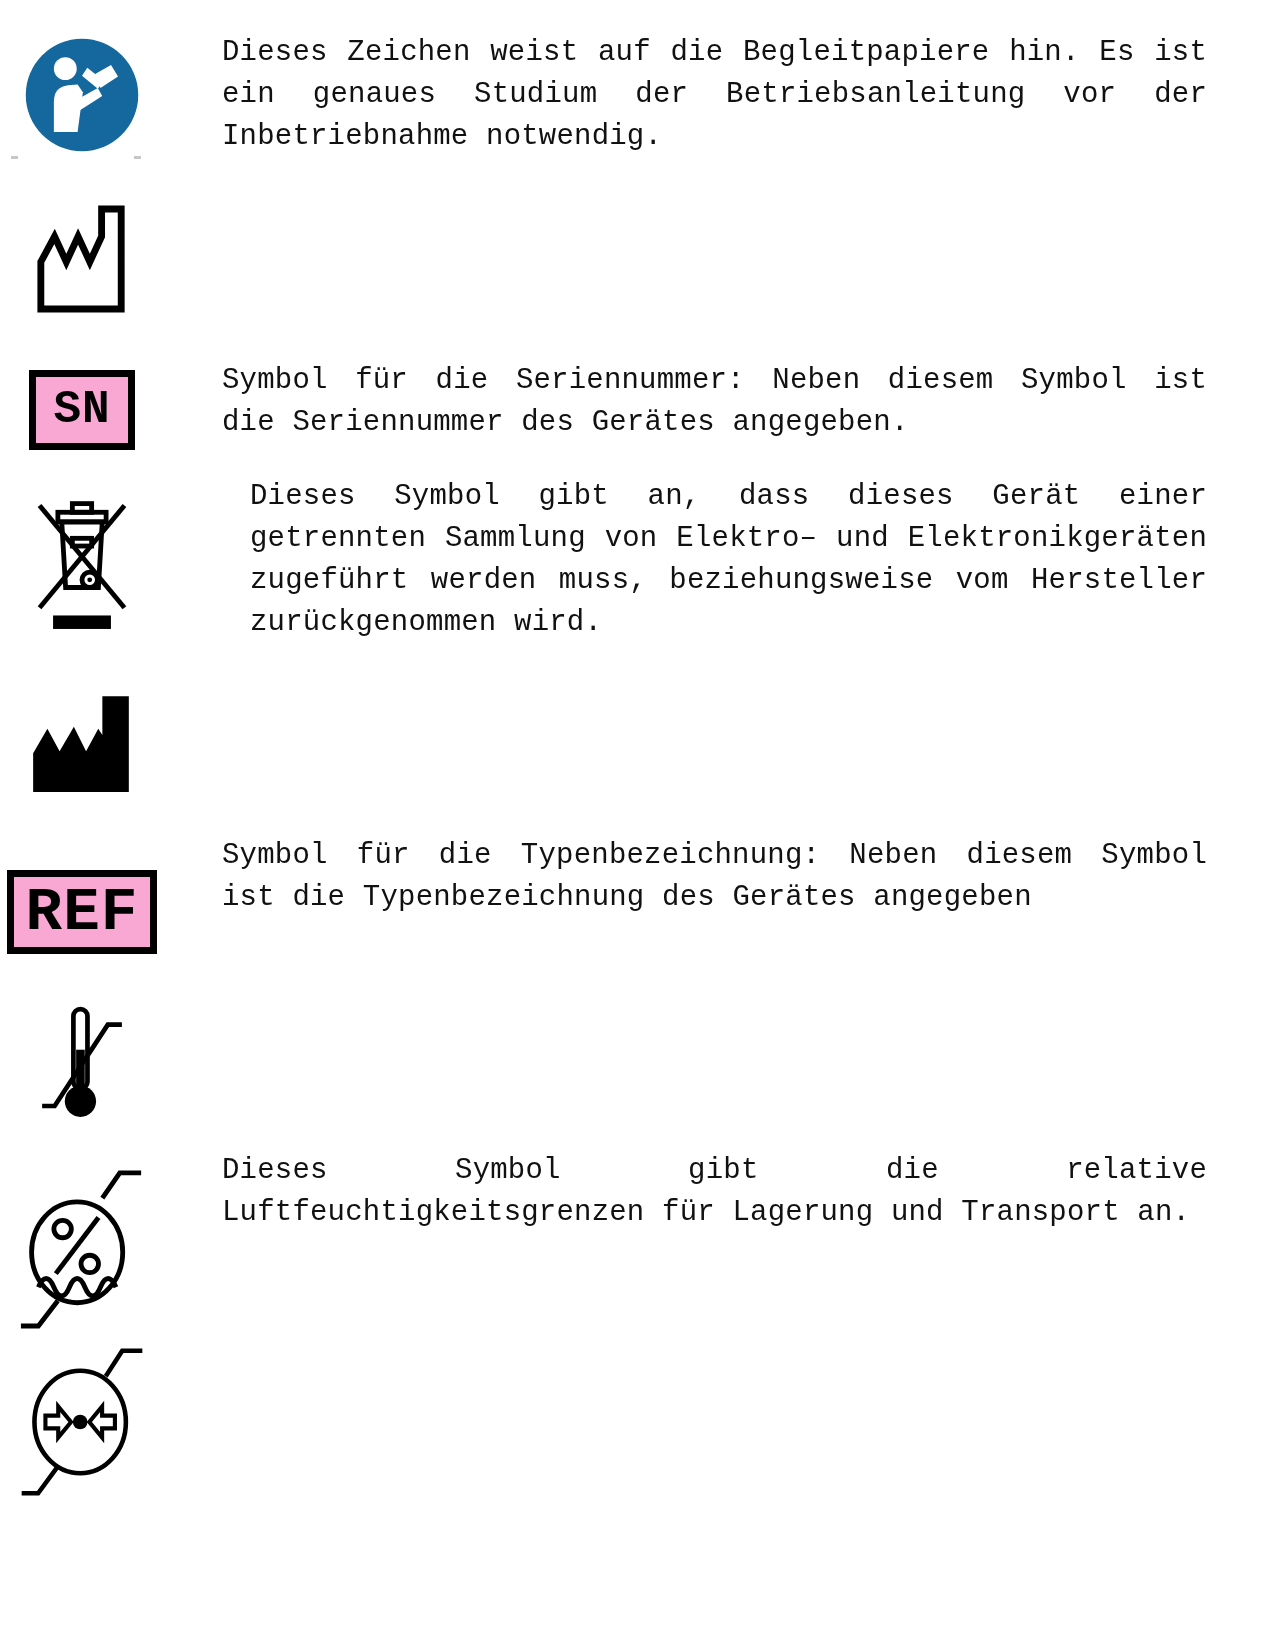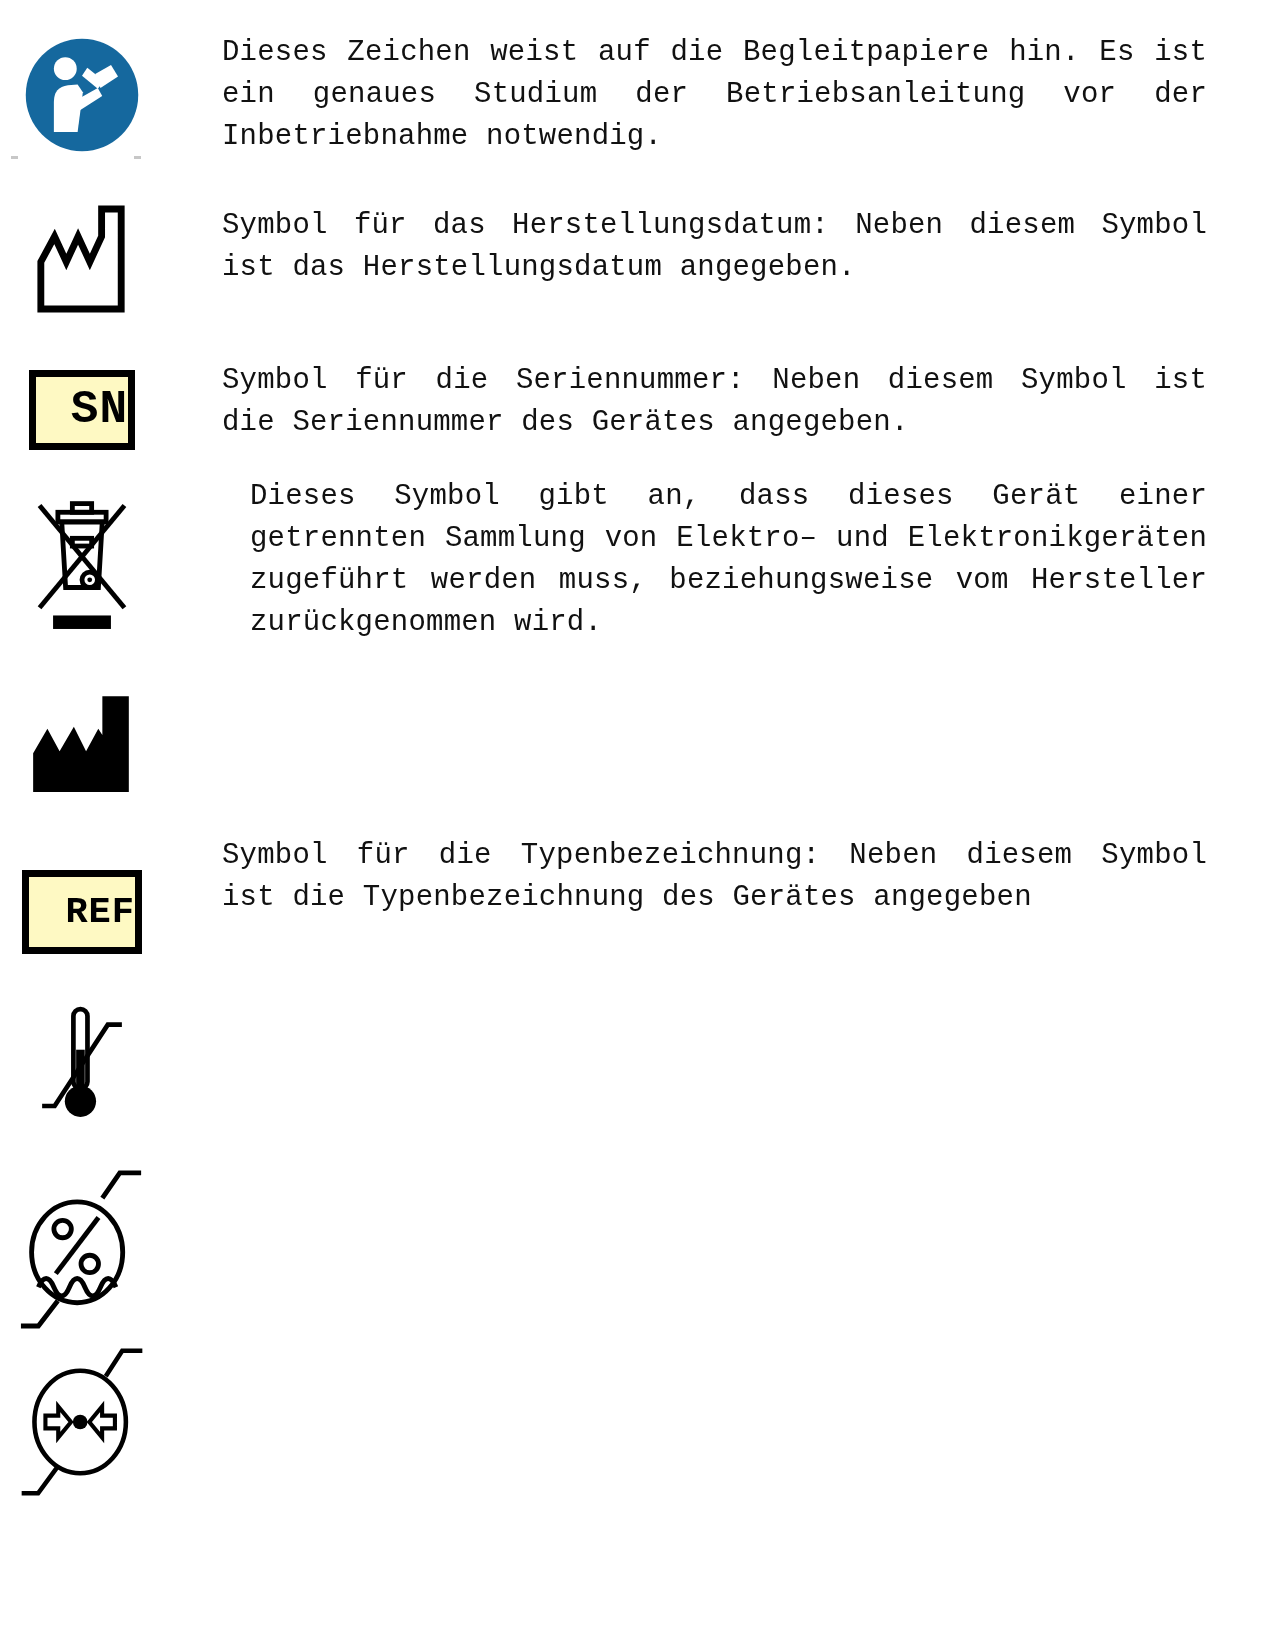--- a/index.html
+++ b/index.html
@@ -55,28 +55,28 @@
   .r10 .desc{ top:-46px; }
   .r5 .icon-wrap { top:16px; }
   .r6 .icon-wrap { top:-10px; }
   .r7 .icon-wrap { top:35px; }
   .r8 .icon-wrap { top:30px; }
   .r9 .icon-wrap { top:38px; }
   .r10 .icon-wrap{ top:17px; }
   
   .label-box {
     border:7px solid #000;
-    background:#fef9c3;
-    display:flex; align-items:center; justify-content:flex-end;
+    background:#f9a8d4;
+    display:flex; align-items:center; justify-content:center;
     font-weight:700;
     color:#000;
     line-height:1;
   }
   .label-box.sn  { width:106px; height:80px; font-size:46px; letter-spacing:1px; }
-  .label-box.ref { width:120px; height:84px; font-size:37px; letter-spacing:1px; }
+  .label-box.ref { width:150px; height:84px; font-size:61px; letter-spacing:1px; }
   .reg-mark { position:absolute; background:#c7c7c7; }
   .page-num {
     position:absolute; right:2px; bottom:-14px;
     font-size:30px; font-weight:700; color:#8f8f8f;
   }
   svg { display:block; }
 </style>
 </head>
 <body>
 
@@ -99,21 +99,20 @@
   </div>
 
   <div class="row r2">
     <div class="icon-cell">
       <div class="icon-wrap">
         <svg width="98" height="116" viewBox="0 0 100 118">
           <polygon points="8,110 8,62 22,36 34,62 46,36 58,62 70,36 70,8 90,8 90,110" fill="none" stroke="#000" stroke-width="7" stroke-linejoin="miter"></polygon>
         </svg>
       </div>
     </div>
-    <p class="desc">Symbol für das Herstellungsdatum: Neben diesem Symbol ist das Herstellungsdatum angegeben.</p>
   </div>
 
   <div class="row r3">
     <div class="icon-cell">
       <div class="icon-wrap">
         <div class="label-box sn">
           <span>SN</span>
         </div>
       </div>
     </div>
@@ -181,20 +180,21 @@
           <ellipse cx="60" cy="92" rx="47" ry="52" fill="none" stroke="#000" stroke-width="5"></ellipse>
           <circle cx="45" cy="68" r="9" fill="none" stroke="#000" stroke-width="5"></circle>
           <circle cx="73" cy="104" r="9" fill="none" stroke="#000" stroke-width="5"></circle>
           <line x1="38" y1="114" x2="82" y2="56" stroke="#000" stroke-width="5"></line>
           <path d="M20 128 c5,-12 11,-12 16,0 c5,12 11,12 16,0 c5,-12 11,-12 16,0 c5,12 11,12 16,0 c5,-12 11,-12 16,0" fill="none" stroke="#000" stroke-width="5"></path>
           <polyline points="86,36 104,10 126,10" fill="none" stroke="#000" stroke-width="5"></polyline>
           <polyline points="2,168 20,168 40,142" fill="none" stroke="#000" stroke-width="5"></polyline>
         </svg>
       </div>
     </div>
+    <p class="desc">Dieses Symbol gibt die relative Luftfeuchtigkeitsgrenzen für Lagerung und Transport an.</p>
   </div>
 
   <div class="row r10">
     <div class="icon-cell">
       <div class="icon-wrap">
         <svg width="128" height="161" viewBox="0 0 140 176">
           <ellipse cx="68" cy="94" rx="50" ry="56" fill="none" stroke="#000" stroke-width="5"></ellipse>
           <circle cx="68" cy="94" r="8" fill="#000"></circle>
           <path d="M30 87 L44 87 L44 77 L58 94 L44 111 L44 101 L30 101 Z" fill="#fff" stroke="#000" stroke-width="4.5" stroke-linejoin="miter"></path>
           <path d="M106 87 L92 87 L92 77 L78 94 L92 111 L92 101 L106 101 Z" fill="#fff" stroke="#000" stroke-width="4.5" stroke-linejoin="miter"></path>

